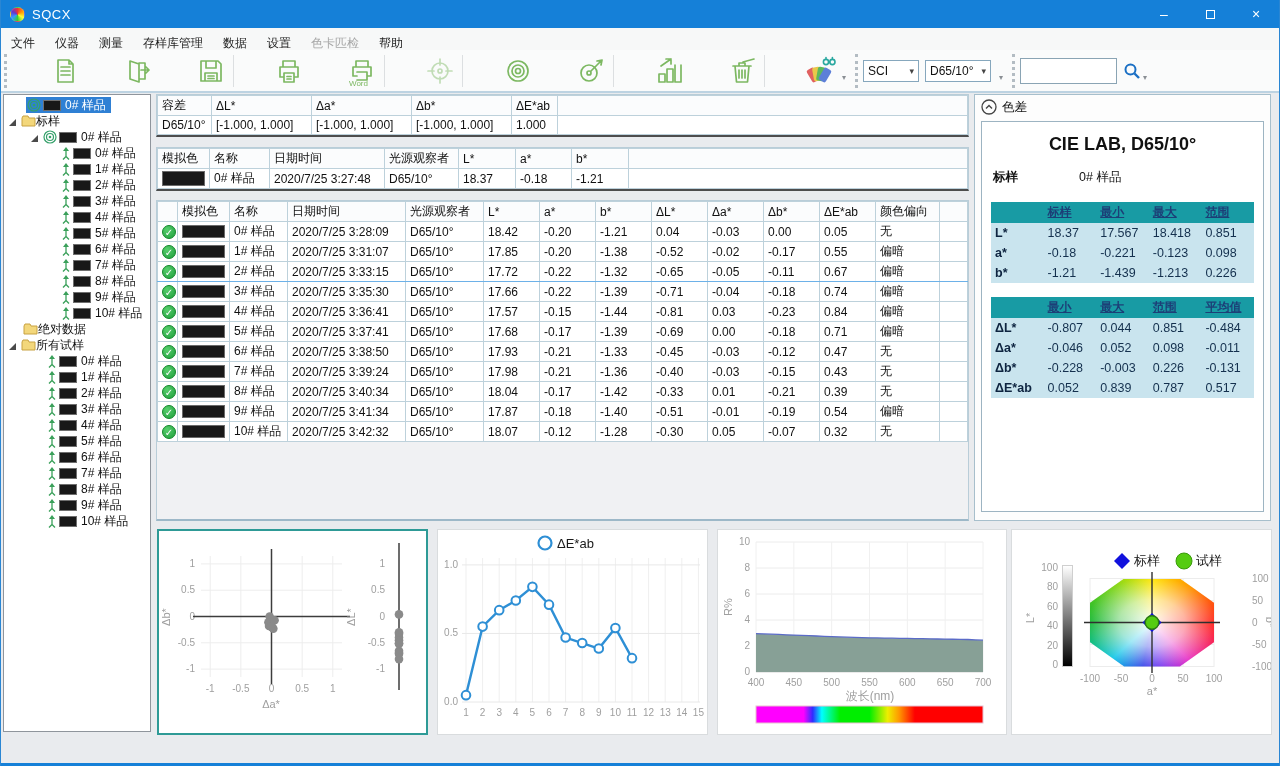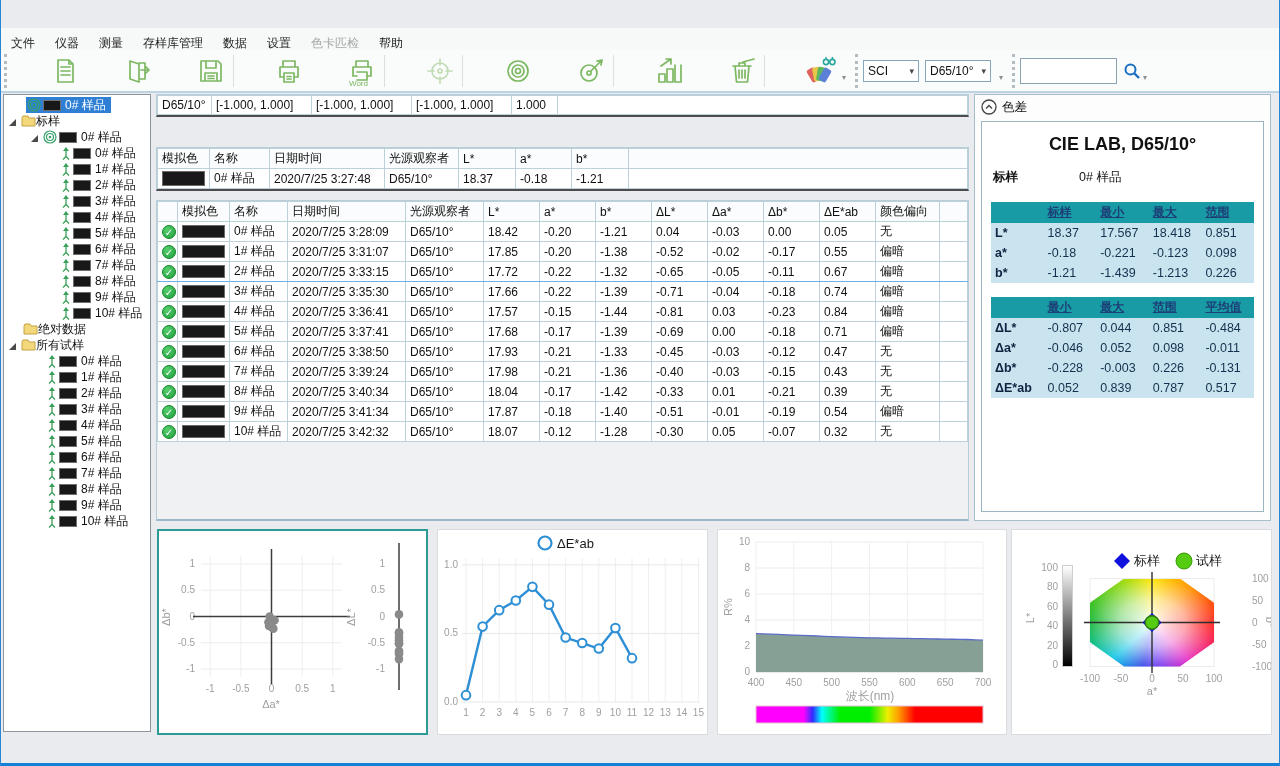--- a/index.html
+++ b/index.html
@@ -94,20 +94,31 @@
   .auto-btn{position:absolute;right:44px;top:3px;width:46px;height:21px;border:1px solid #bcbcbc;
     text-align:center;line-height:20px;background:#f4f4f4;}
   .empty-seg{position:absolute;right:6px;top:3px;width:34px;height:21px;border:1px solid #bcbcbc;background:#f4f4f4;}
   .win-bottom{position:absolute;left:0;top:763px;width:100%;height:3px;background:#1580d8;}
 </style>
 </head>
 <body>
 
 <div class="window">
 
+  <div class="titlebar">
+    <span class="app-icon"></span>
+    <span class="title">SQCX</span>
+    <div class="win-controls">
+      <div class="win-btn">–</div>
+      <div class="win-btn">
+          <span class="maxbox"></span>
+        </div>
+      <div class="win-btn">×</div>
+    </div>
+  </div>
 
   <div class="menubar" id="menubar">
       <span class="menu-item">文件</span>
       <span class="menu-item">仪器</span>
       <span class="menu-item">测量</span>
       <span class="menu-item">存样库管理</span>
       <span class="menu-item">数据</span>
       <span class="menu-item">设置</span>
       <span class="menu-item disabled">色卡匹检</span>
       <span class="menu-item">帮助</span>
@@ -548,20 +559,28 @@
     <table class="grid" id="tolTable">
         <colgroup>
           <col style="width: 54px;">
           <col style="width: 100px;">
           <col style="width: 100px;">
           <col style="width: 100px;">
           <col style="width: 46px;">
           <col>
         </colgroup>
         <tbody>
+          <tr class="hdr">
+            <th>容差</th>
+            <th>ΔL*</th>
+            <th>Δa*</th>
+            <th>Δb*</th>
+            <th>ΔE*ab</th>
+            <th></th>
+          </tr>
           <tr>
             <td>D65/10°</td>
             <td>[-1.000, 1.000]</td>
             <td>[-1.000, 1.000]</td>
             <td>[-1.000, 1.000]</td>
             <td>1.000</td>
             <td></td>
           </tr>
         </tbody>
       </table>

